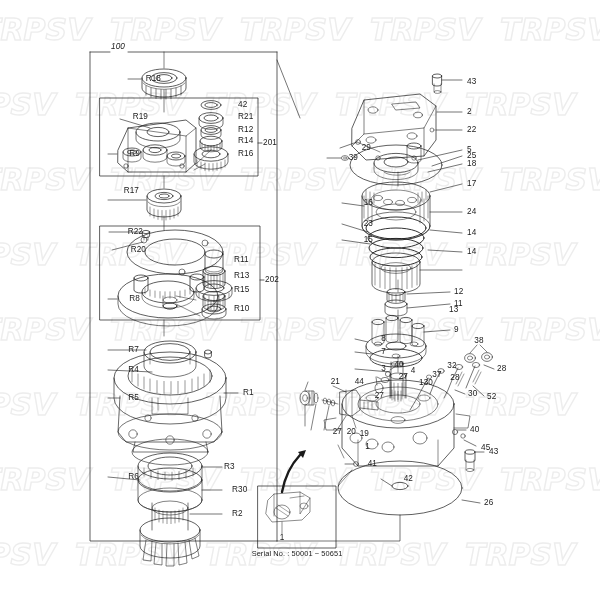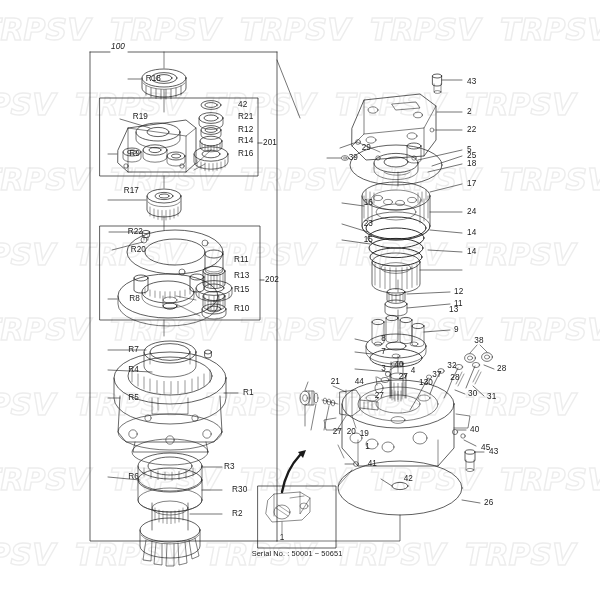--- a/index.html
+++ b/index.html
@@ -660,21 +660,21 @@
     <div class="lbl l" style="left:467px;top:212px;">24</div>
     <div class="lbl l" style="left:467px;top:233px;">14</div>
     <div class="lbl l" style="left:467px;top:252px;">14</div>
     <div class="lbl l" style="left:449px;top:270px;margin-top:40px;">13</div>
     <div class="lbl l" style="left:454px;top:292px;">12</div>
     <div class="lbl l" style="left:454px;top:304px;">11</div>
     <div class="lbl l" style="left:454px;top:330px;">9</div>
     <div class="lbl l" style="left:489px;top:452px;">43</div>
     <div class="lbl l" style="left:484px;top:503px;">26</div>
     <div class="lbl l" style="left:497px;top:369px;">28</div>
-    <div class="lbl l" style="left:487px;top:397px;">31</div>
+    <div class="lbl l" style="left:487px;top:397px;">52</div>
     <div class="lbl l" style="left:468px;top:394px;">30</div>
     <div class="lbl l" style="left:481px;top:448px;">45</div>
     <div class="lbl l" style="left:470px;top:430px;">40</div>
 
     <div class="lbl r" style="left:322px;top:158px;">39</div>
     <div class="lbl r" style="left:335px;top:148px;">29</div>
     <div class="lbl r" style="left:337px;top:203px;">16</div>
     <div class="lbl r" style="left:337px;top:224px;">23</div>
     <div class="lbl r" style="left:337px;top:240px;">15</div>
     <div class="lbl r" style="left:350px;top:339px;">8</div>

